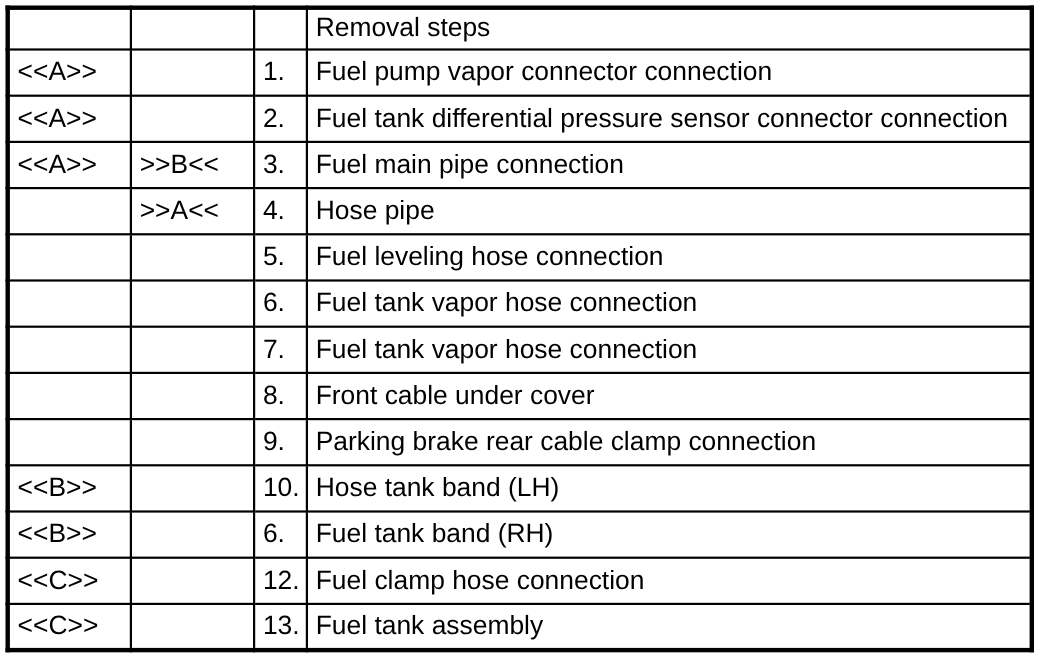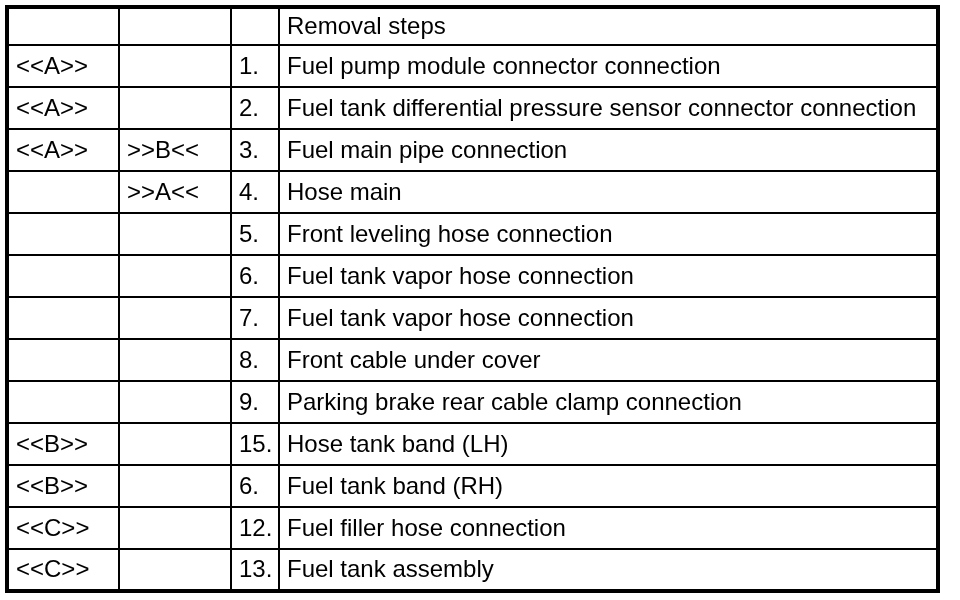--- a/index.html
+++ b/index.html
@@ -70,45 +70,45 @@
         <th></th>
         <th></th>
         <th>Removal steps</th>
       </tr>
     </thead>
     <tbody>
     <tr>
     <td>&lt;&lt;A&gt;&gt;</td>
     <td></td>
     <td>1.</td>
-    <td>Fuel pump module connector connection</td>
+    <td>Fuel pump vapor connector connection</td>
   </tr>
         <tr>
     <td>&lt;&lt;A&gt;&gt;</td>
     <td></td>
     <td>2.</td>
     <td>Fuel tank differential pressure sensor connector connection</td>
   </tr>
         <tr>
     <td>&lt;&lt;A&gt;&gt;</td>
     <td>&gt;&gt;B&lt;&lt;</td>
     <td>3.</td>
     <td>Fuel main pipe connection</td>
   </tr>
         <tr>
     <td></td>
     <td>&gt;&gt;A&lt;&lt;</td>
     <td>4.</td>
-    <td>Hose main</td>
+    <td>Hose pipe</td>
   </tr>
         <tr>
     <td></td>
     <td></td>
     <td>5.</td>
-    <td>Front leveling hose connection</td>
+    <td>Fuel leveling hose connection</td>
   </tr>
         <tr>
     <td></td>
     <td></td>
     <td>6.</td>
     <td>Fuel tank vapor hose connection</td>
   </tr>
         <tr>
     <td></td>
     <td></td>
@@ -123,34 +123,34 @@
   </tr>
         <tr>
     <td></td>
     <td></td>
     <td>9.</td>
     <td>Parking brake rear cable clamp connection</td>
   </tr>
         <tr>
     <td>&lt;&lt;B&gt;&gt;</td>
     <td></td>
-    <td>15.</td>
+    <td>10.</td>
     <td>Hose tank band (LH)</td>
   </tr>
         <tr>
     <td>&lt;&lt;B&gt;&gt;</td>
     <td></td>
     <td>6.</td>
     <td>Fuel tank band (RH)</td>
   </tr>
         <tr>
     <td>&lt;&lt;C&gt;&gt;</td>
     <td></td>
     <td>12.</td>
-    <td>Fuel filler hose connection</td>
+    <td>Fuel clamp hose connection</td>
   </tr>
         <tr>
     <td>&lt;&lt;C&gt;&gt;</td>
     <td></td>
     <td>13.</td>
     <td>Fuel tank assembly</td>
   </tr>
       </tbody>
   </table>
 </div>

